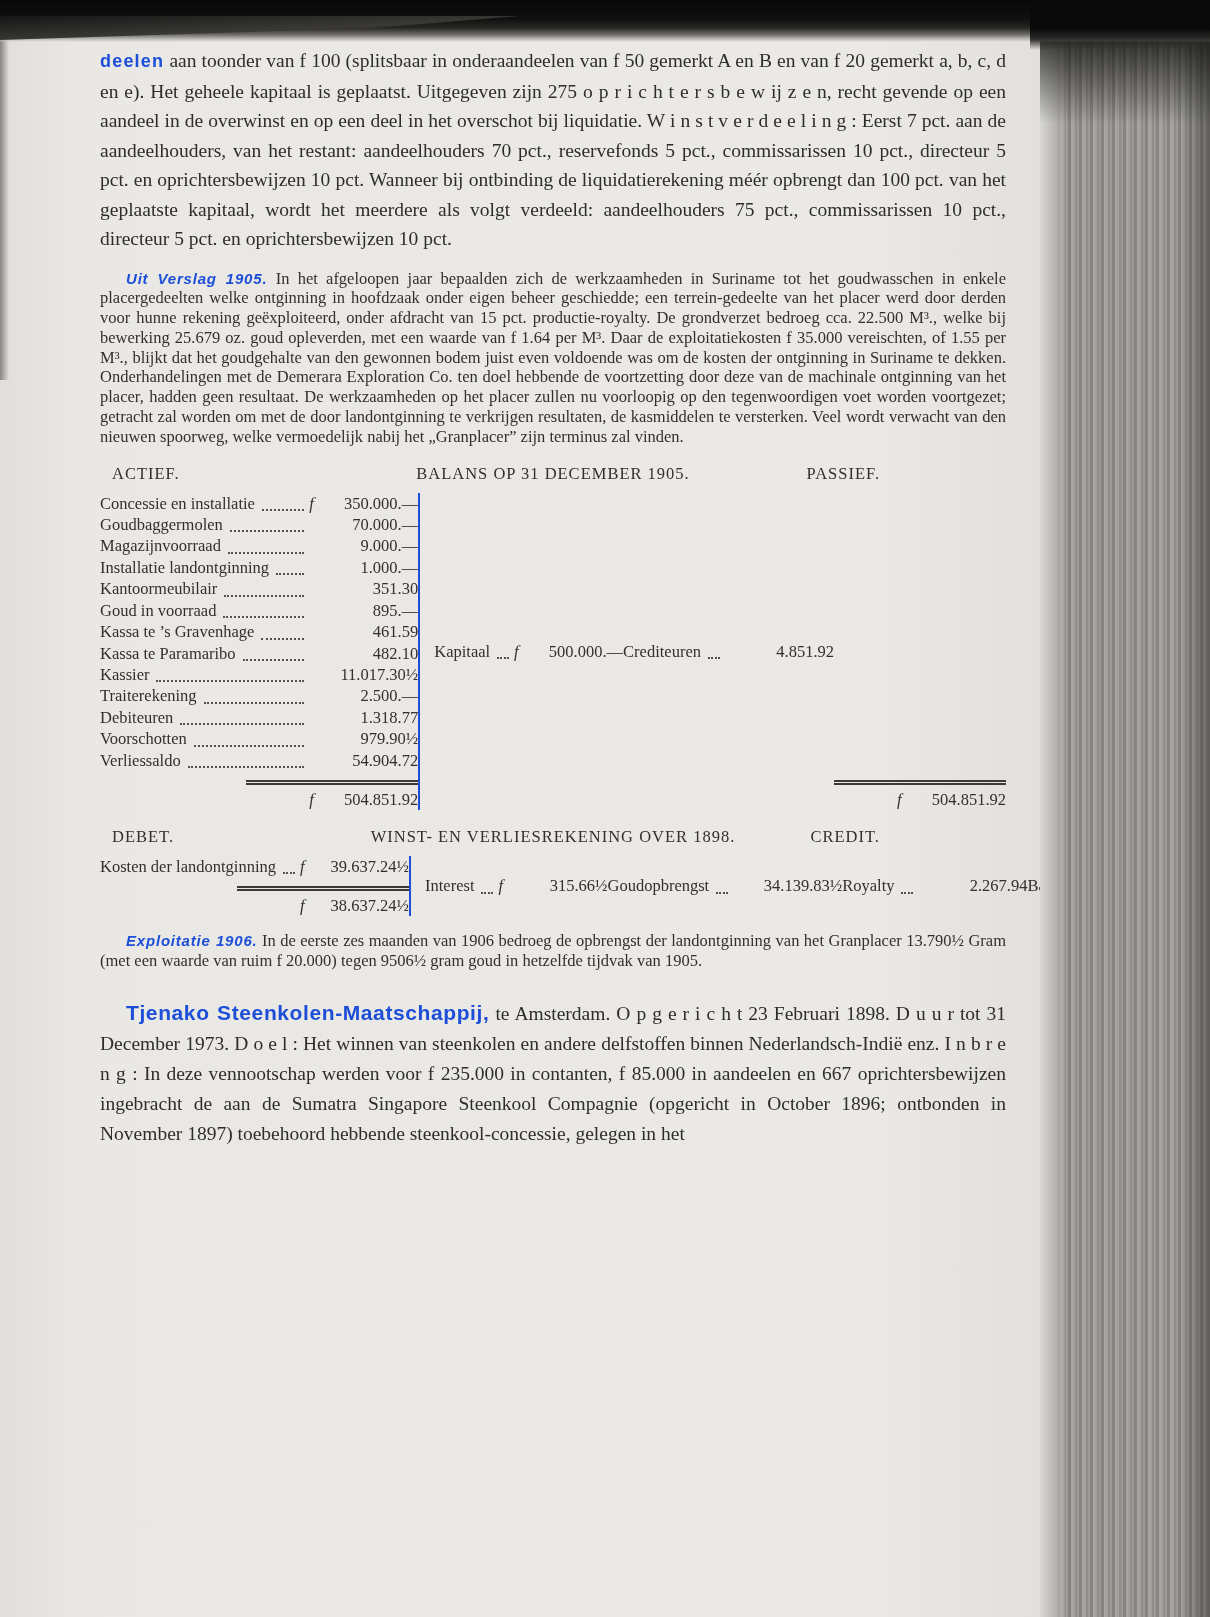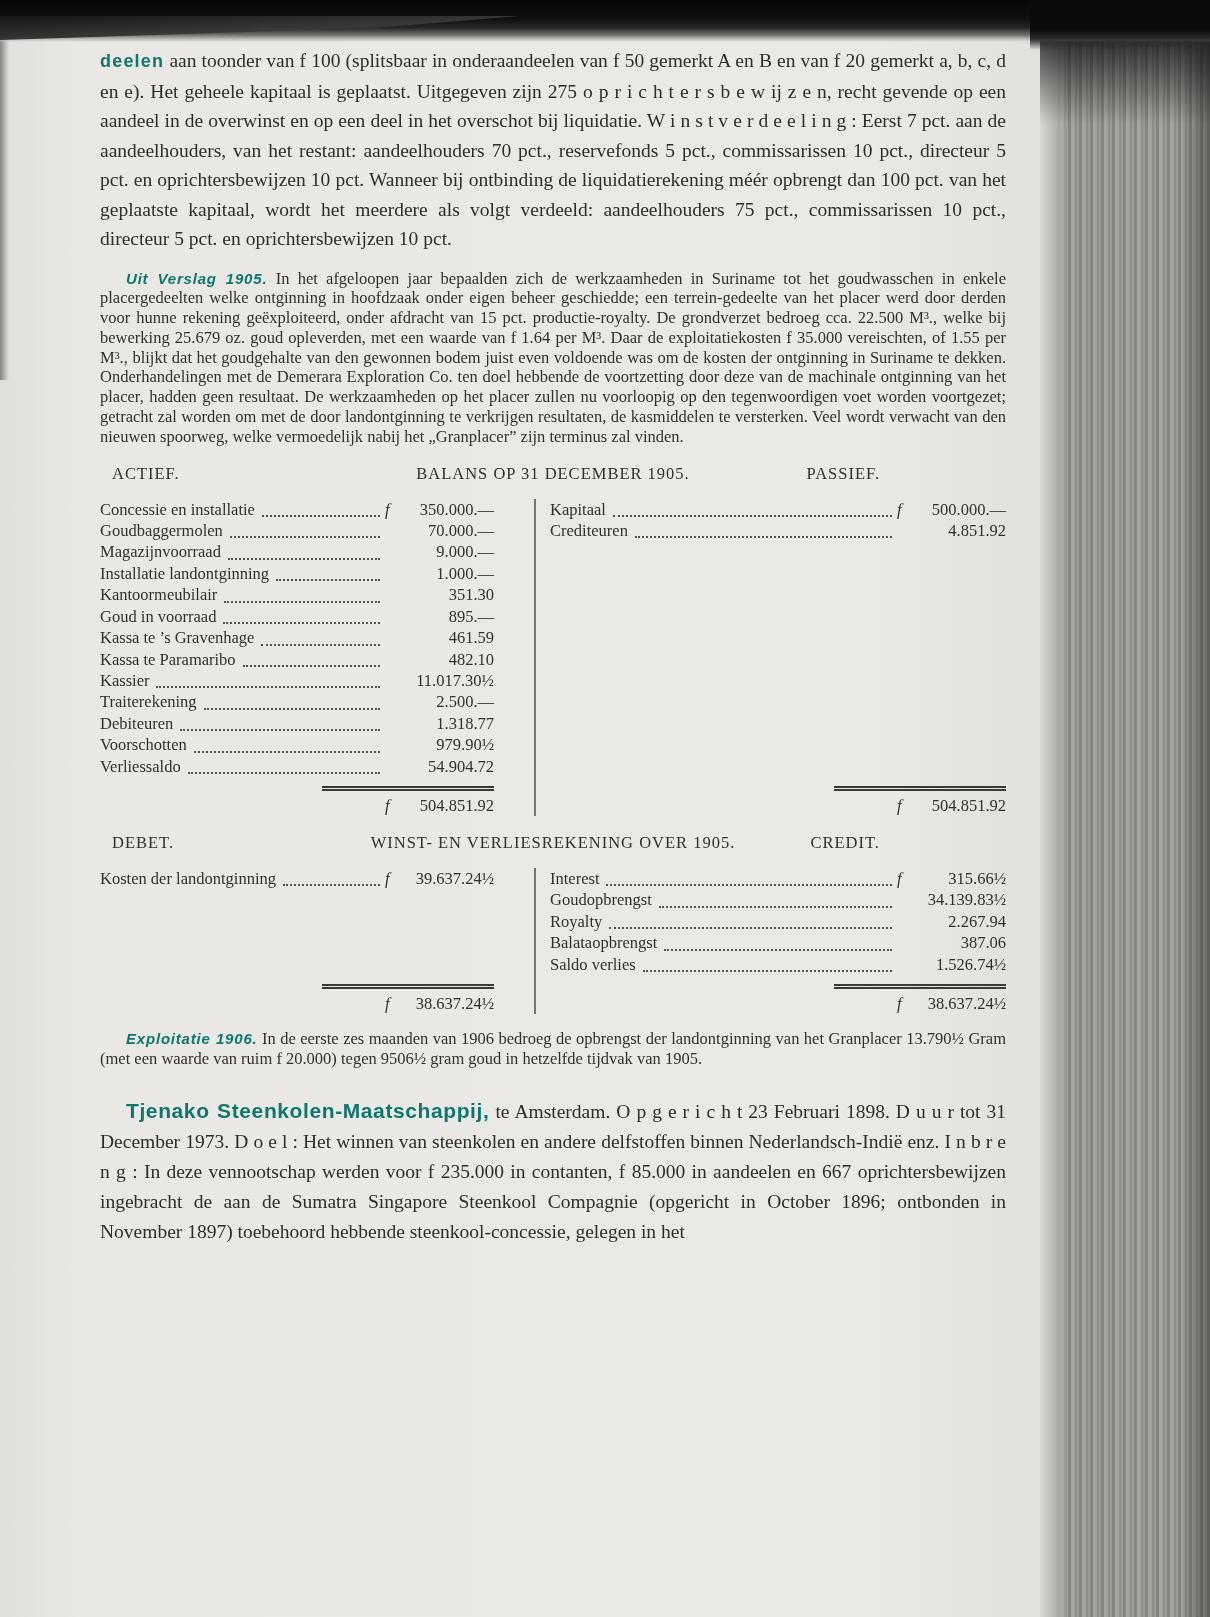--- a/index.html
+++ b/index.html
@@ -47,35 +47,35 @@
   .content{position:absolute;left:100px;top:0;width:906px;z-index:1;}
   .running-head{
     display:flex;justify-content:center;align-items:baseline;gap:28px;
     font-size:21px;color:#701a75;
   }
   .rh-title{font-style:italic;letter-spacing:.6px;}
   .rh-page{font-size:16px;letter-spacing:1px;}
   .para{text-align:justify;}
   .lead-bold{
     font-family:"Liberation Sans","DejaVu Sans",sans-serif;font-weight:700;
-    letter-spacing:1.2px;font-size:18px;color:#0f766e;
+    letter-spacing:1.2px;font-size:18px;color:#1d4ed8;
   }
   .intro{margin:21px 0 0;font-size:19.5px;line-height:29.5px;}
   .small{font-size:16.5px;line-height:19.8px;color:#33302c;}
   .small-lead{font-size:15px;letter-spacing:.8px;font-style:italic;}
   .verslag{margin-top:15px;text-indent:26px;}
   
   .statement{margin-top:17px;font-size:16.5px;color:#33302c;}
   .stmt-header{position:relative;height:22px;letter-spacing:1px;}
   .stmt-left{position:absolute;left:12px;}
   .stmt-right{position:absolute;right:126px;}
   .stmt-title{position:absolute;left:0;right:0;text-align:center;}
-  .stmt-body{display:flex;margin-top:13px;gap:40px;}
+  .stmt-body{display:flex;margin-top:7px;}
   .col-left{width:394px;display:flex;flex-direction:column;}
-  .col-right{flex:1;border-left:2px solid #737373;padding-left:14px;display:flex;flex-direction:column;}
+  .col-right{flex:1;border-left:2px solid #1d4ed8;padding-left:14px;display:flex;flex-direction:row;align-items:center;}
   .bs-row{display:flex;align-items:baseline;line-height:21.4px;}
   .bs-label{white-space:nowrap;}
   .leader{flex:1;min-width:12px;margin:0 5px 3px 7px;border-bottom:2px dotted #55514c;align-self:flex-end;}
   .bs-cur{width:13px;font-style:italic;}
   .bs-amt{width:96px;text-align:right;white-space:nowrap;}
   .total-block{margin-top:auto;padding-top:9px;}
   .total-rule{border-top:5px double #3c3a36;width:172px;margin-left:auto;}
   .total-row{display:flex;justify-content:flex-end;align-items:baseline;margin-top:4px;line-height:21px;}
   
   .exploitatie{margin-top:15px;text-indent:26px;}
@@ -222,21 +222,21 @@
             <span class="bs-amt">504.851.92</span>
           </div>
         </div>
       </div>
     </div>
   </div>
 
   <div class="statement">
     <div class="stmt-header">
       <span class="stmt-left">DEBET.</span>
-      <span class="stmt-title">WINST- EN VERLIESREKENING OVER 1905.</span>
+      <span class="stmt-title">WINST- EN VERLIESREKENING OVER 1898.</span>
       <span class="stmt-right">CREDIT.</span>
     </div>
     <div class="stmt-body">
       <div class="col-left" id="debet-rows">
         <div class="bs-row">
             <span class="bs-label">Kosten der landontginning</span>
             <span class="leader"></span>
             <span class="bs-cur">f</span>
             <span class="bs-amt">39.637.24½</span>
           </div>

